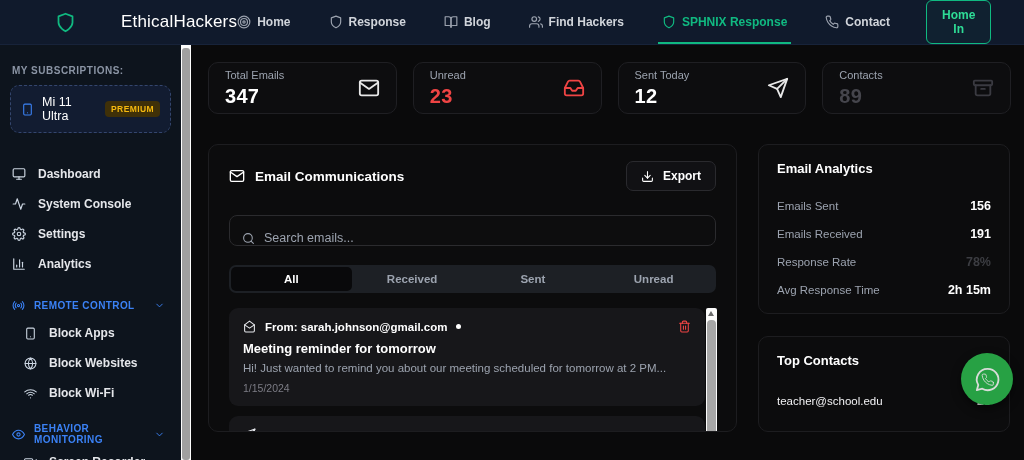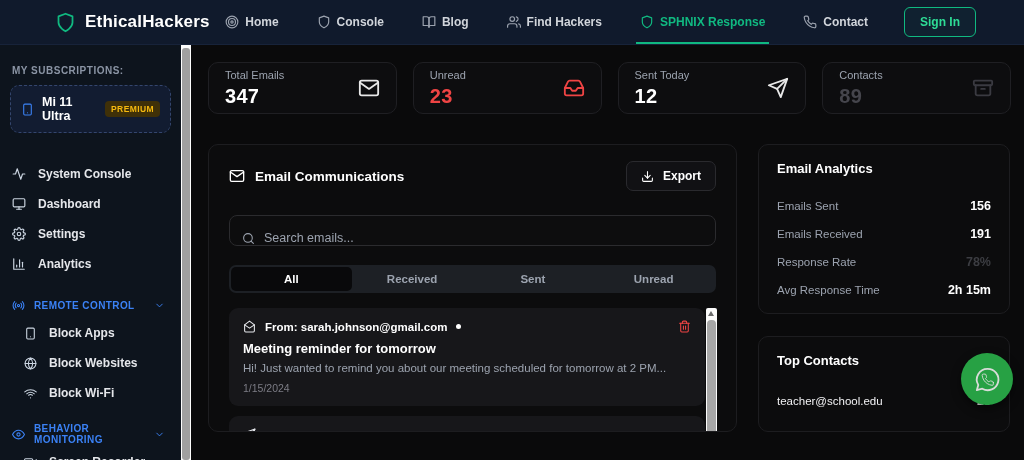--- a/index.html
+++ b/index.html
@@ -10,21 +10,21 @@
   }
   svg.ic { fill:none; stroke:currentColor; stroke-width:2; stroke-linecap:round; stroke-linejoin:round; display:block; }
 
   
   .navbar {
     position:absolute; top:0; left:0; right:0; height:45px;
     background:#101a2c; border-bottom:1px solid #17233a;
     display:flex; align-items:center; padding:0 48px 0 55px; z-index:5;
   }
   .brand { display:flex; align-items:center; gap:9px; }
-  .brand-text { font-size:17px; font-weight:bold; color:#ffffff; letter-spacing:.2px; }
+  .brand-text { font-size:17px; font-weight:normal; color:#ffffff; letter-spacing:.2px;margin-left:36px; }
   .brand .bic { color:#10b981; }
   .nav-items { display:flex; align-items:center; gap:38px; margin-left:auto; margin-right:36px; height:100%; }
   .nav-item {
     position:relative; display:flex; align-items:center; gap:6px; height:100%;
     font-size:12px; font-weight:600; color:#d1d5db; cursor:pointer; white-space:nowrap;
   }
   .nav-item .nic { color:#9ca3af; }
   .nav-item.active { color:#10b981; }
   .nav-item.active .nic { color:#10b981; }
   .nav-item.active::after {
@@ -41,21 +41,21 @@
     position:absolute; top:45px; left:0; width:181px; bottom:0;
     background:#0d141d; padding:20px 10px 0 10px; overflow:hidden;
   }
   .subs-label { font-size:10px; font-weight:700; letter-spacing:.5px; color:#8b95a5; margin:0 0 9px 2px; }
   .device-card {
     display:flex; align-items:center; gap:8px;
     background:#121c31; border:1px dashed #34466e; border-radius:9px;
     padding:9px 10px; margin-bottom:26px; cursor:pointer;
   }
   .device-card .dic { color:#3b82f6; }
-  .device-name { font-size:12.5px; font-weight:700; color:#ffffff; }
+  .device-name { font-size:12.5px; font-weight:400; color:#ffffff; }
   .premium-badge {
     background:#3f3008; color:#f5b90f; font-size:8.5px; font-weight:700;
     letter-spacing:.4px; padding:3px 6px; border-radius:4px;
   }
   .side-item {
     display:flex; align-items:center; gap:12px; height:30px; padding:0 2px;
     font-size:12px; font-weight:600; color:#e5e7eb; cursor:pointer; border-radius:6px;
   }
   .side-item .sic { color:#cbd5e1; }
   .side-section {
@@ -181,21 +181,21 @@
           </svg>
       </span>
       <span>Home</span>
     </a>
     <a class="nav-item">
       <span class="nic">
         <svg class="ic" width="14" height="14" viewBox="0 0 24 24">
             <path d="M12 22s8-4 8-10V5l-8-3-8 3v7c0 6 8 10 8 10z"></path>
           </svg>
       </span>
-      <span>Console</span>
+      <span>Response</span>
     </a>
     <a class="nav-item">
       <span class="nic">
         <svg class="ic" width="14" height="14" viewBox="0 0 24 24">
             <path d="M2 3h6a4 4 0 0 1 4 4v14a3 3 0 0 0-3-3H2z"></path>
             <path d="M22 3h-6a4 4 0 0 0-4 4v14a3 3 0 0 1 3-3h7z"></path>
           </svg>
       </span>
       <span>Blog</span>
     </a>
@@ -220,54 +220,54 @@
     </a>
     <a class="nav-item">
       <span class="nic">
         <svg class="ic" width="14" height="14" viewBox="0 0 24 24">
             <path d="M22 16.92v3a2 2 0 0 1-2.18 2 19.79 19.79 0 0 1-8.63-3.07 19.5 19.5 0 0 1-6-6A19.79 19.79 0 0 1 2.12 4.18 2 2 0 0 1 4.11 2h3a2 2 0 0 1 2 1.72c.13.96.36 1.9.7 2.81a2 2 0 0 1-.45 2.11L8.09 9.91a16 16 0 0 0 6 6l1.27-1.27a2 2 0 0 1 2.11-.45c.91.34 1.85.57 2.81.7A2 2 0 0 1 22 16.92z"></path>
           </svg>
       </span>
       <span>Contact</span>
     </a>
   </nav>
-  <button class="signin">Sign In</button>
+  <button class="signin">Home In</button>
 </header>
 
 <aside class="sidebar">
   <div class="subs-label">MY SUBSCRIPTIONS:</div>
 
   <div class="device-card">
     <span class="dic">
       <svg class="ic" width="13" height="13" viewBox="0 0 24 24">
           <rect x="5" y="2" width="14" height="20" rx="2"></rect>
           <path d="M12 18h.01"></path>
         </svg>
     </span>
     <span class="device-name">Mi 11 Ultra</span>
     <span class="premium-badge">PREMIUM</span>
   </div>
 
-  <div class="side-item">
-    <span class="sic">
-      <svg class="ic" width="14" height="14" viewBox="0 0 24 24">
-          <path d="M22 12h-4l-3 9L9 3l-3 9H2"></path>
-        </svg>
-    </span>
-    <span>System Console</span>
-  </div>
   <div class="side-item">
     <span class="sic">
       <svg class="ic" width="14" height="14" viewBox="0 0 24 24">
           <rect x="2" y="3" width="20" height="14" rx="2"></rect>
           <path d="M8 21h8"></path>
           <path d="M12 17v4"></path>
         </svg>
     </span>
     <span>Dashboard</span>
+  </div>
+  <div class="side-item">
+    <span class="sic">
+      <svg class="ic" width="14" height="14" viewBox="0 0 24 24">
+          <path d="M22 12h-4l-3 9L9 3l-3 9H2"></path>
+        </svg>
+    </span>
+    <span>System Console</span>
   </div>
   <div class="side-item">
     <span class="sic">
       <svg class="ic" width="14" height="14" viewBox="0 0 24 24">
           <circle cx="12" cy="12" r="3"></circle>
           <path d="M19.4 15a1.65 1.65 0 0 0 .33 1.82l.06.06a2 2 0 1 1-2.83 2.83l-.06-.06a1.65 1.65 0 0 0-1.82-.33 1.65 1.65 0 0 0-1 1.51V21a2 2 0 1 1-4 0v-.09A1.65 1.65 0 0 0 9 19.4a1.65 1.65 0 0 0-1.82.33l-.06.06a2 2 0 1 1-2.83-2.83l.06-.06a1.65 1.65 0 0 0 .33-1.82 1.65 1.65 0 0 0-1.51-1H3a2 2 0 1 1 0-4h.09A1.65 1.65 0 0 0 4.6 9a1.65 1.65 0 0 0-.33-1.82l-.06-.06a2 2 0 1 1 2.83-2.83l.06.06a1.65 1.65 0 0 0 1.82.33H9a1.65 1.65 0 0 0 1-1.51V3a2 2 0 1 1 4 0v.09a1.65 1.65 0 0 0 1 1.51 1.65 1.65 0 0 0 1.82-.33l.06-.06a2 2 0 1 1 2.83 2.83l-.06.06a1.65 1.65 0 0 0-.33 1.82V9a1.65 1.65 0 0 0 1.51 1H21a2 2 0 1 1 0 4h-.09a1.65 1.65 0 0 0-1.51 1z"></path>
         </svg>
     </span>
     <span>Settings</span>
   </div>

